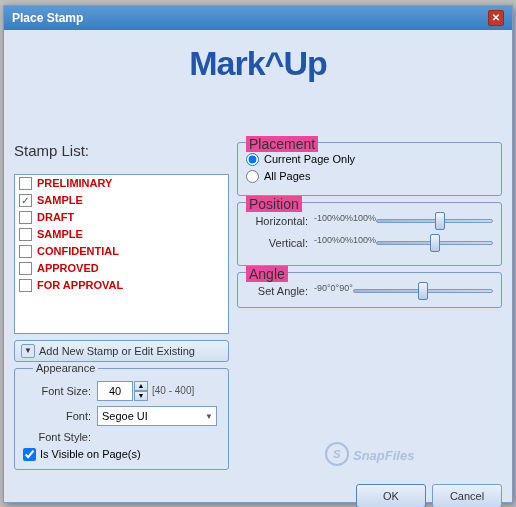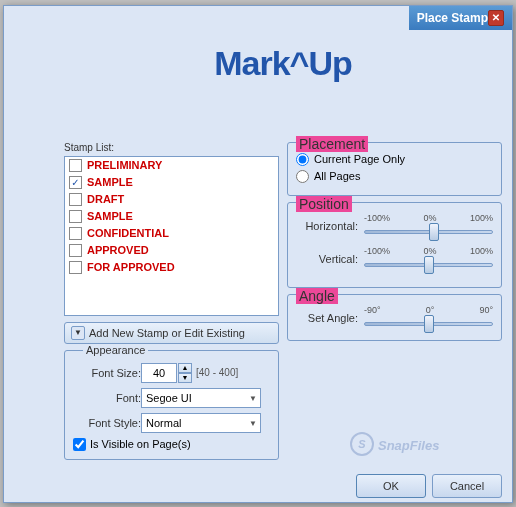--- a/index.html
+++ b/index.html
@@ -14,21 +14,20 @@
       height: 507px;
     }
     .dialog {
       width: 510px;
       height: 498px;
       background: #dce6f5;
       border: 1px solid #7a9cc8;
       box-shadow: 2px 2px 8px rgba(0,0,0,0.4);
       display: flex;
       flex-direction: column;
-      align-items: flex-end;
     }
     .title-bar {
       background: linear-gradient(to bottom, #5b9bd5, #3a7bbf);
       color: white;
       font-size: 12px;
       font-weight: bold;
       padding: 4px 8px;
       display: flex;
       align-items: center;
       justify-content: space-between;
@@ -91,23 +90,23 @@
     .group-label {
       position: absolute;
       top: -7px;
       left: 8px;
       background: #ec4899;
       padding: 0 3px;
       font-size: 14px;
       color: #333;
     }
     .stamp-list-header {
-      font-size: 10px;
-      color: #333;
-      margin-bottom: 3px;
+      font-size: 15px;
+      color: #333;
+      margin-bottom: 15px;
     }
     .stamp-list-box {
       border: 1px solid #7a9cc8;
       background: white;
       height: 160px;
       overflow-y: scroll;
       position: relative;
     }
     .stamp-item {
       display: flex;
@@ -182,20 +181,21 @@
     }
     .form-row {
       display: flex;
       align-items: center;
       margin-bottom: 5px;
       font-size: 11px;
     }
     .form-row label {
       width: 68px;
       text-align: right;
+      margin-right: 6px;
       color: #333;
     }
     .font-size-input {
       width: 36px;
       height: 20px;
       border: 1px solid #7a9cc8;
       background: white;
       font-size: 11px;
       text-align: center;
       padding: 0 2px;
@@ -293,21 +293,21 @@
     }
     .slider-label {
       width: 62px;
       text-align: right;
       margin-right: 6px;
       color: #333;
     }
     .slider-container {
       flex: 1;
       display: flex;
-      flex-direction: column;
+      flex-direction: row;
     }
     .slider-ticks {
       display: flex;
       justify-content: space-between;
       font-size: 9px;
       color: #555;
       margin-bottom: 1px;
     }
     input[type="range"] {
       width: 100%;
@@ -423,21 +423,21 @@
             <div class="stamp-item">
               <div class="stamp-checkbox"></div>
               <span class="stamp-name">CONFIDENTIAL</span>
             </div>
             <div class="stamp-item">
               <div class="stamp-checkbox"></div>
               <span class="stamp-name">APPROVED</span>
             </div>
             <div class="stamp-item">
               <div class="stamp-checkbox"></div>
-              <span class="stamp-name">FOR APPROVED</span>
+              <span class="stamp-name">FOR APPROVAL</span>
             </div>
           </div>
         </div>
 
         <div class="add-stamp-btn">
           <div class="chevron-icon">▼</div>
           <span>Add New Stamp or Edit Existing</span>
         </div>
 
         <div class="appearance-box">
@@ -457,28 +457,20 @@
               <select>
                 <option>Segoe UI</option>
                 <option>Arial</option>
                 <option>Times New Roman</option>
                 <option>Courier New</option>
               </select>
             </div>
           </div>
           <div class="form-row">
             <label>Font Style:</label>
-            <div class="select-wrapper">
-              <select>
-                <option>Normal</option>
-                <option>Bold</option>
-                <option>Italic</option>
-                <option>Bold Italic</option>
-              </select>
-            </div>
           </div>
           <div class="checkbox-row">
             <input type="checkbox" checked="" style="">
             <span>Is Visible on Page(s)</span>
           </div>
         </div>
       </div>
 
       <div class="right-panel">
 

